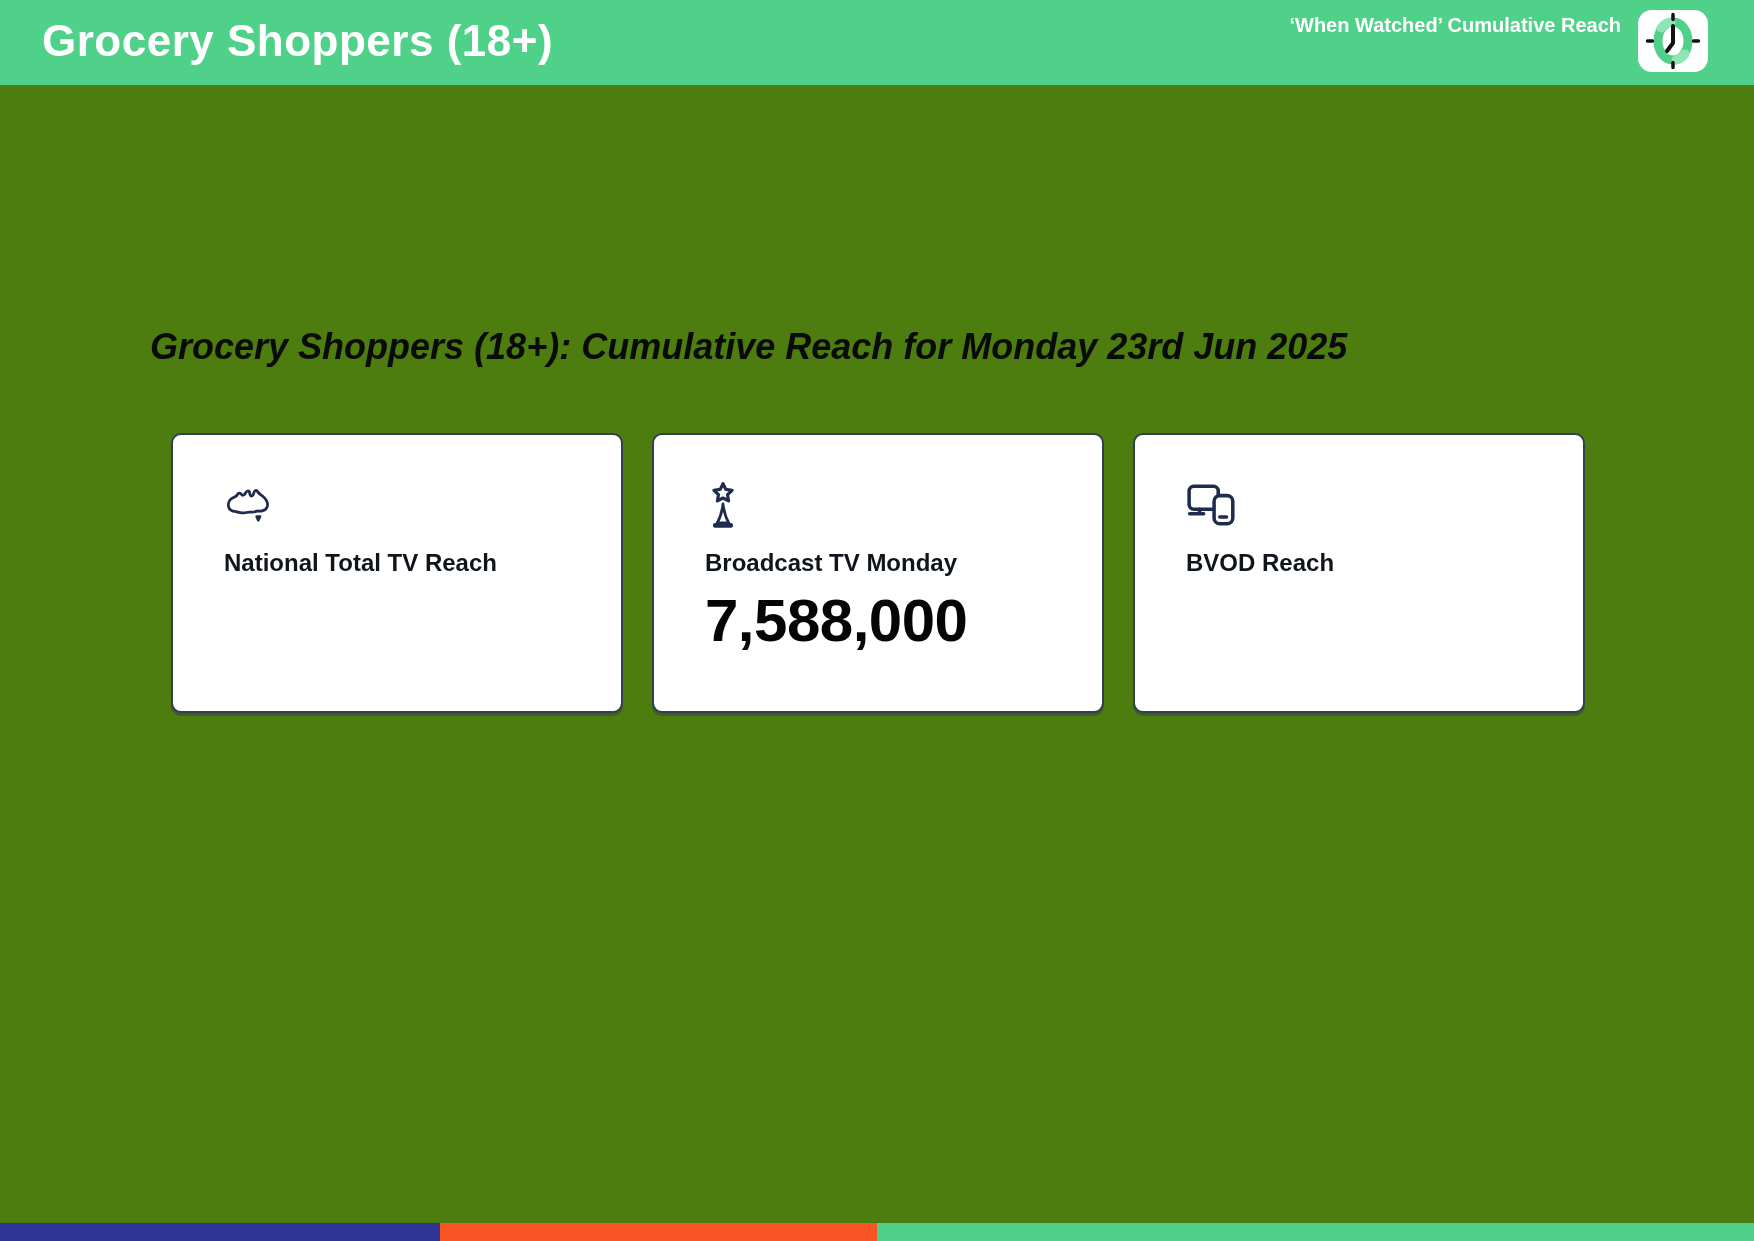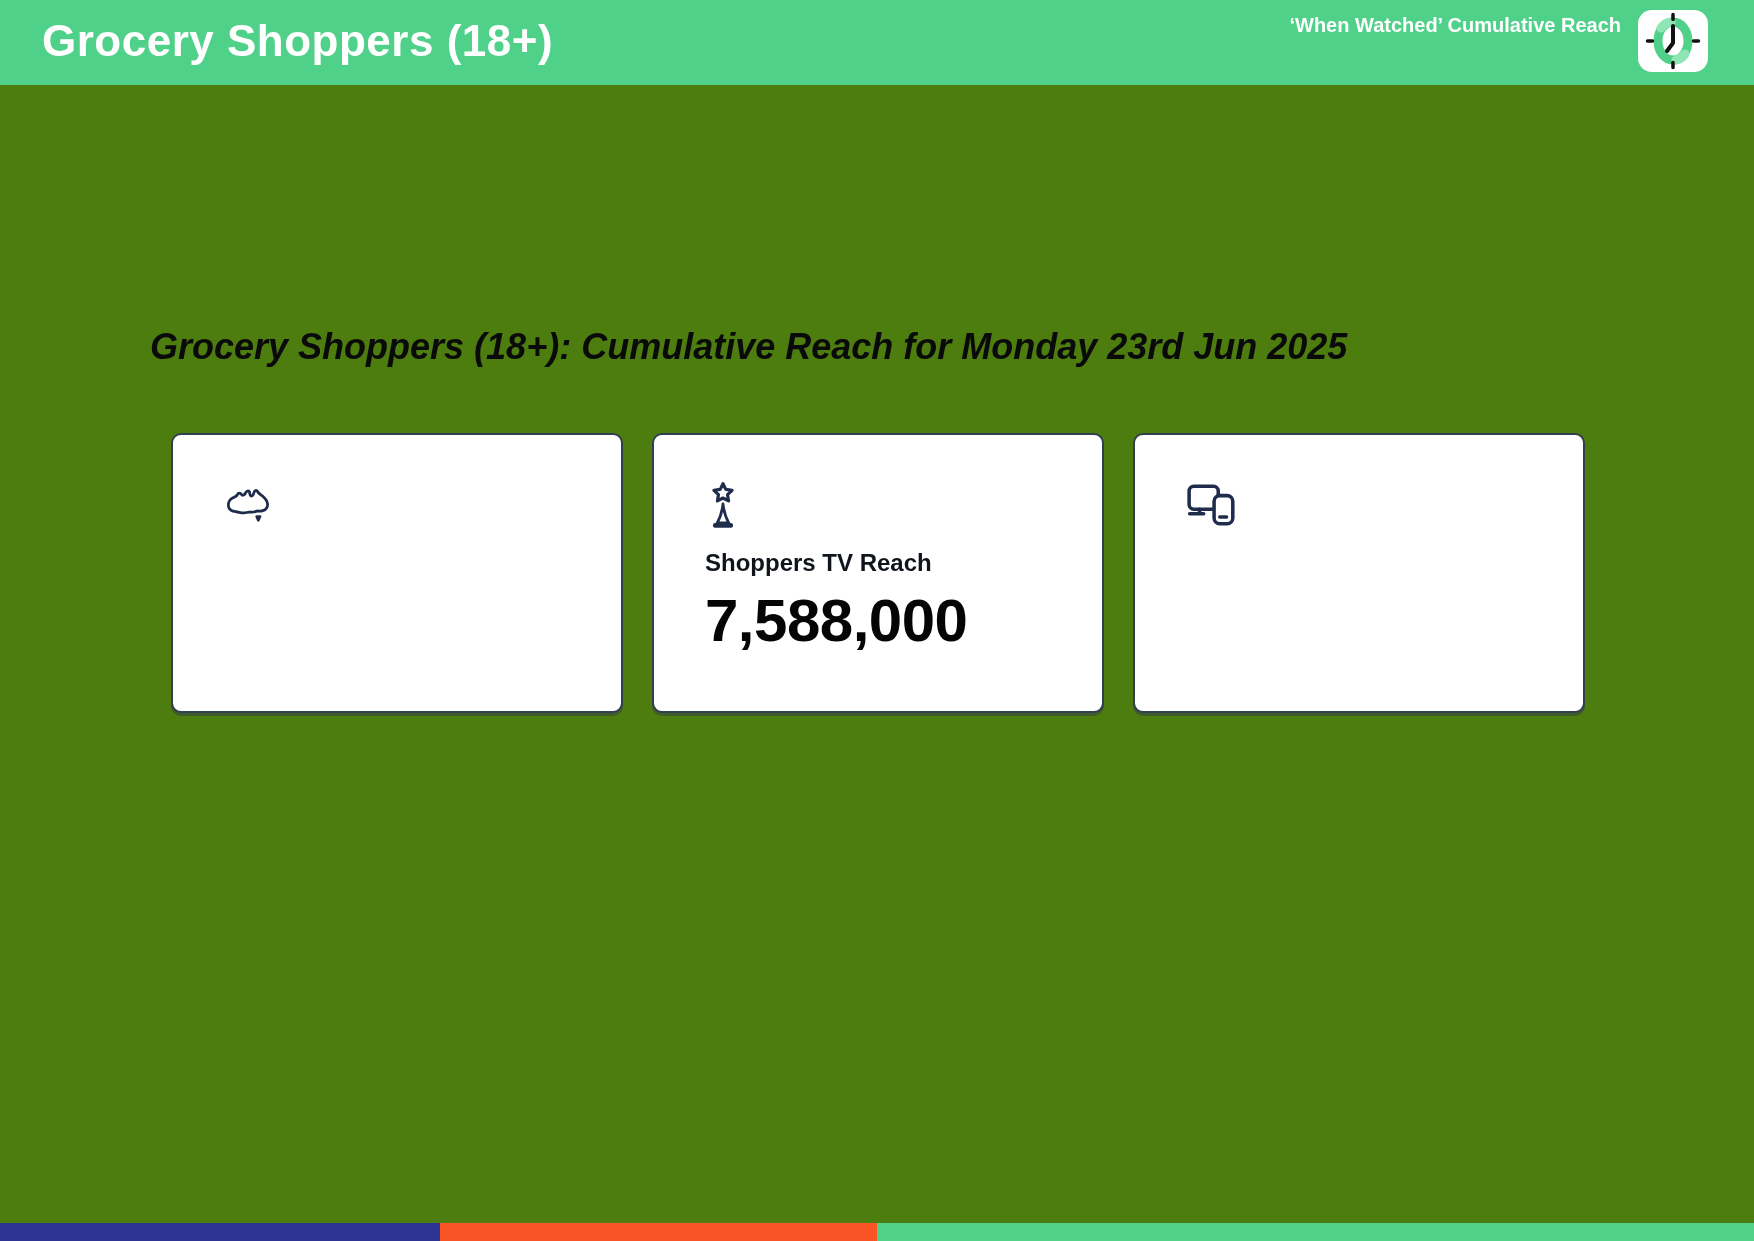--- a/index.html
+++ b/index.html
@@ -64,43 +64,45 @@
 
   <div class="cards-row">
 
     <div class="kpi-card">
       <div class="kpi-icon">
         <svg width="48" height="44" viewBox="0 0 48 42">
           <path d="M5 25 C3.5 21 5 17 8.5 15 C10.5 14 12.5 13.5 13.5 11.5 C14.5 9.5 16.5 10 17.5 11.5 C18.5 13 20.5 12 21.5 10 C22.5 8 24.5 7 25.5 9 C26 10.5 25.5 12.5 27 13 C28.5 13.5 29.5 11.5 30 9.5 C30.5 7.5 32.5 6.5 33.5 8.5 C34.5 10.5 36.5 11.5 38.5 13 C41.5 15.5 44 18.5 43.5 22.5 C43 25.5 40.5 27.5 37.5 28 C35.5 28.3 33.5 27.5 31.5 28.5 C28.5 30 25.5 28.5 22.5 29.5 C19.5 30.5 16.5 29.5 13.5 29 C9.5 28.3 6.5 28.5 5 25 Z" fill="none" stroke="currentColor" stroke-width="2.8" stroke-linecap="round" stroke-linejoin="round"></path>
           <path d="M32.5 33.5 L36.2 33.5 L34.3 37.5 Z" fill="none" stroke="currentColor" stroke-width="2.4" stroke-linecap="round" stroke-linejoin="round"></path>
         </svg>
       </div>
+      <div class="kpi-label">National Total TV Reach</div>
     </div>
 
     <div class="kpi-card">
       <div class="kpi-icon">
         <svg width="36" height="50" viewBox="0 0 34 46">
           <path d="M17 1 L19.64 6.36 L25.56 7.22 L21.28 11.39 L22.29 17.28 L17 14.5 L11.71 17.28 L12.72 11.39 L8.44 7.22 L14.36 6.36 Z" fill="none" stroke="currentColor" stroke-width="3" stroke-linejoin="round"></path>
           <path d="M17 20 C16.2 27 14.5 33 11.5 38 L22.5 38 C19.5 33 17.8 27 17 20 Z" fill="none" stroke="currentColor" stroke-width="2.6" stroke-linejoin="round"></path>
           <rect x="7.5" y="38" width="19" height="4.6" rx="2" fill="currentColor"></rect>
         </svg>
       </div>
-      <div class="kpi-label">Shoppers TV Reach</div>
+      <div class="kpi-label">Broadcast TV Monday</div>
       <div class="kpi-value">7,588,000</div>
     </div>
 
     <div class="kpi-card">
       <div class="kpi-icon">
         <svg width="52" height="46" viewBox="0 0 50 44">
           <rect x="3" y="4" width="28" height="22" rx="4.5" fill="none" stroke="currentColor" stroke-width="3.4"></rect>
           <path d="M13 26 L13 30 M3.5 30.5 L17 30.5" fill="none" stroke="currentColor" stroke-width="3.4" stroke-linecap="round"></path>
           <rect x="27" y="13" width="18" height="27" rx="5.5" fill="#ffffff" stroke="currentColor" stroke-width="3.4"></rect>
           <path d="M32.5 33.5 L39 33.5" stroke="currentColor" stroke-width="3.4" stroke-linecap="round"></path>
         </svg>
       </div>
+      <div class="kpi-label">BVOD Reach</div>
     </div>
 
   </div>
 
   <div class="footer-bar">
     <div class="footer-segment" style="width: 25.1%; background: rgb(45, 52, 148);"></div>
     <div class="footer-segment" style="width: 24.9%; background: rgb(249, 84, 38);"></div>
     <div class="footer-segment" style="width: 50%; background: rgb(80, 209, 137);"></div>
   </div>
 

